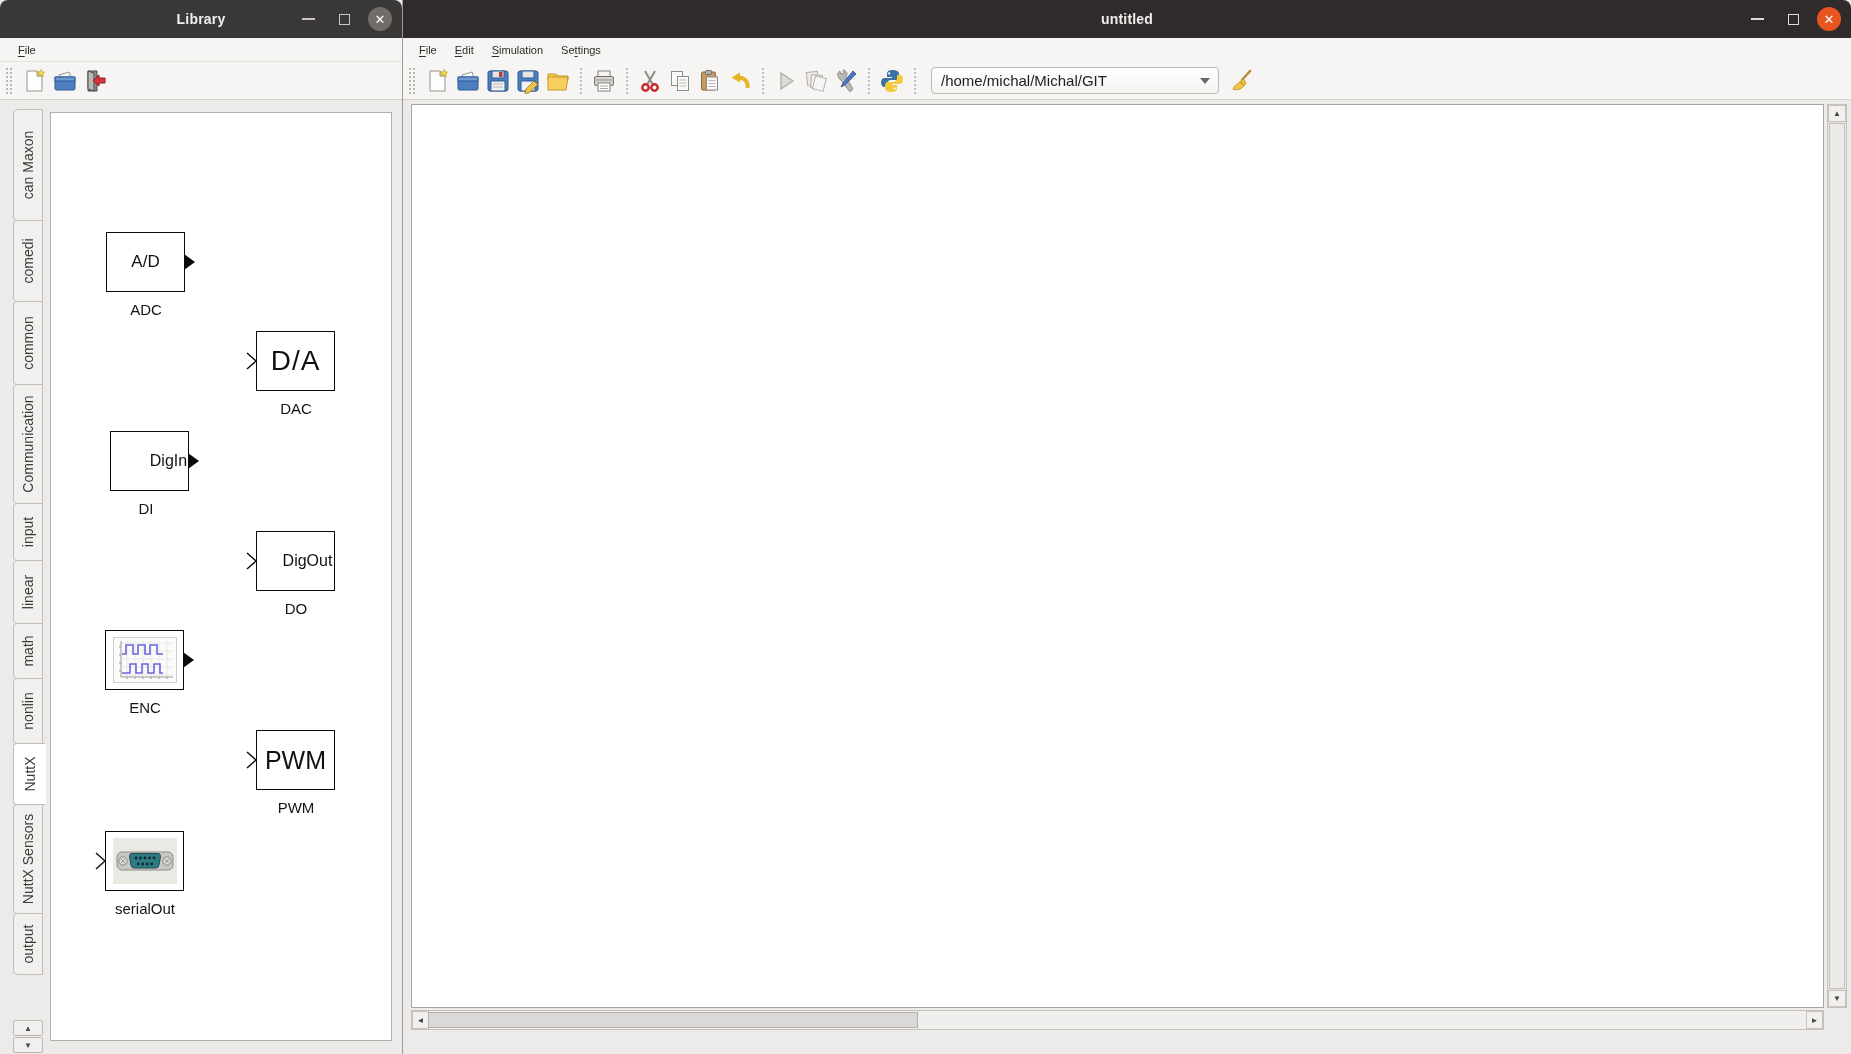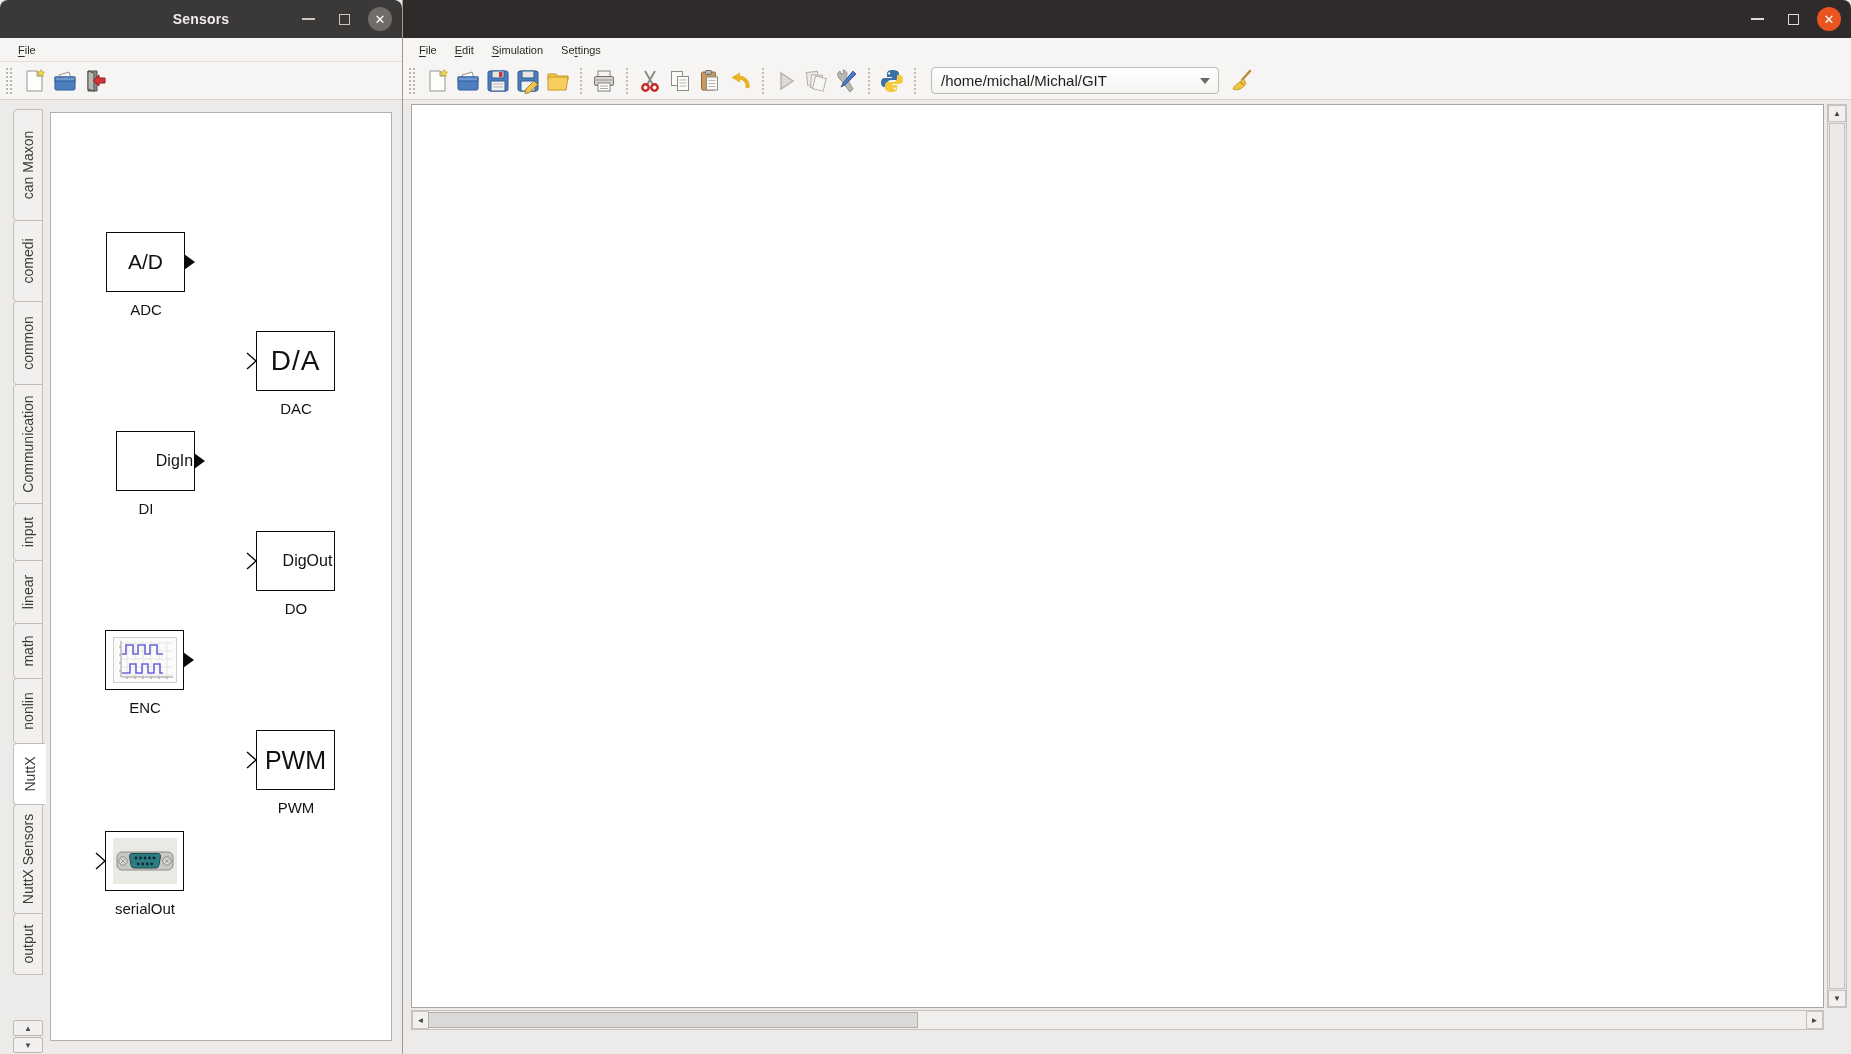--- a/index.html
+++ b/index.html
@@ -38,21 +38,21 @@
   .vtab.selected { width:33px; background:#ffffff; z-index:2; border-right-color:#ffffff; }
   .tabscroll { position:absolute; left:0; width:30px; height:16px; background:#f1f0ee; border:1px solid #bcb9b5; border-radius:2px; display:flex; align-items:center; justify-content:center; font-size:8px; color:#4a4a48; }
   #tabscroll-up { bottom:18px; }
   #tabscroll-down { bottom:1px; }
 
   
   .blk { position:absolute; width:79px; height:60px; background:#ffffff; border:1.5px solid #0a0a0a; display:flex; align-items:center; justify-content:center; }
   .blk-label { position:absolute; width:140px; text-align:center; font-size:15px; color:#151515; }
   .port-out { position:absolute; right:-11px; top:50%; margin-top:-8px; width:0; height:0; border-top:8px solid transparent; border-bottom:8px solid transparent; border-left:11px solid #0a0a0a; }
   .port-in { position:absolute; left:-11px; top:50%; margin-top:-10px; }
-  .blk-txt-sm { font-size:21px; color:#111; }
+  .blk-txt-sm { font-size:17px; color:#111; }
   .blk-txt-md { font-size:16px; color:#111; }
   .blk-txt-lg { font-size:25px; color:#111; }
   .blk-txt-xl { font-size:28px; font-weight:normal; color:#111; letter-spacing:1px; }
 
   
   #main-win { left:403px; width:1448px; }
   #main-win .titlebar { background:#2e2b2a; border-radius:0 8px 0 0; }
   #main-win .menubar { top:38px; }
   #main-win .toolbar { top:62px; height:38px; }
   .main-canvas { position:absolute; left:8px; top:104px; width:1413px; height:904px; background:#ffffff; border:1px solid #a8a5a1; }
@@ -71,21 +71,21 @@
 
   u { text-decoration:underline; text-underline-offset:2px; }
 </style>
 </head>
 <body>
 
 <div class="screen">
 
   <div class="window" id="library-win">
     <div class="titlebar">
-      <div class="title">Sensors</div>
+      <div class="title">Library</div>
       <div class="winbtns">
         <div class="wbtn">
             <div class="glyph-min"></div>
           </div>
         <div class="wbtn">
             <div class="glyph-max"></div>
           </div>
         <div class="close-circle" style="background:#6f6c6a;">
             <span>✕</span>
           </div>
@@ -172,21 +172,21 @@
       <div class="blk-label" style="left:25px; top:188px;">ADC</div>
 
       <div class="blk" style="left:205px; top:218px;">
         <span class="blk-txt-xl">D/A</span>
         <svg class="port-in" width="11" height="20" viewBox="0 0 11 20">
             <path d="M1 2 L10 10 L1 18" stroke="#0a0a0a" stroke-width="1.4" fill="none"></path>
           </svg>
       </div>
       <div class="blk-label" style="left:175px; top:287px;">DAC</div>
 
-      <div class="blk" style="left:65px; top:318px;padding-left:38px;">
+      <div class="blk" style="left:59px; top:318px;padding-left:38px;">
         <span class="blk-txt-md">DigIn</span>
         <div class="port-out"></div>
       </div>
       <div class="blk-label" style="left:25px; top:387px;">DI</div>
 
       <div class="blk" style="left:205px; top:418px;padding-left:24px;">
         <span class="blk-txt-md">DigOut</span>
         <svg class="port-in" width="11" height="20" viewBox="0 0 11 20">
             <path d="M1 2 L10 10 L1 18" stroke="#0a0a0a" stroke-width="1.4" fill="none"></path>
           </svg>
@@ -245,20 +245,21 @@
             <path d="M1 2 L10 10 L1 18" stroke="#0a0a0a" stroke-width="1.4" fill="none"></path>
           </svg>
       </div>
       <div class="blk-label" style="left:24px; top:787px;">serialOut</div>
 
     </div>
   </div>
 
   <div class="window" id="main-win">
     <div class="titlebar">
+      <div class="title">untitled</div>
       <div class="winbtns">
         <div class="wbtn">
             <div class="glyph-min" style="background:#dedcda;"></div>
           </div>
         <div class="wbtn">
             <div class="glyph-max" style="border-color:#dedcda;"></div>
           </div>
         <div class="close-circle" style="background:#e95420;">
             <span>✕</span>
           </div>

